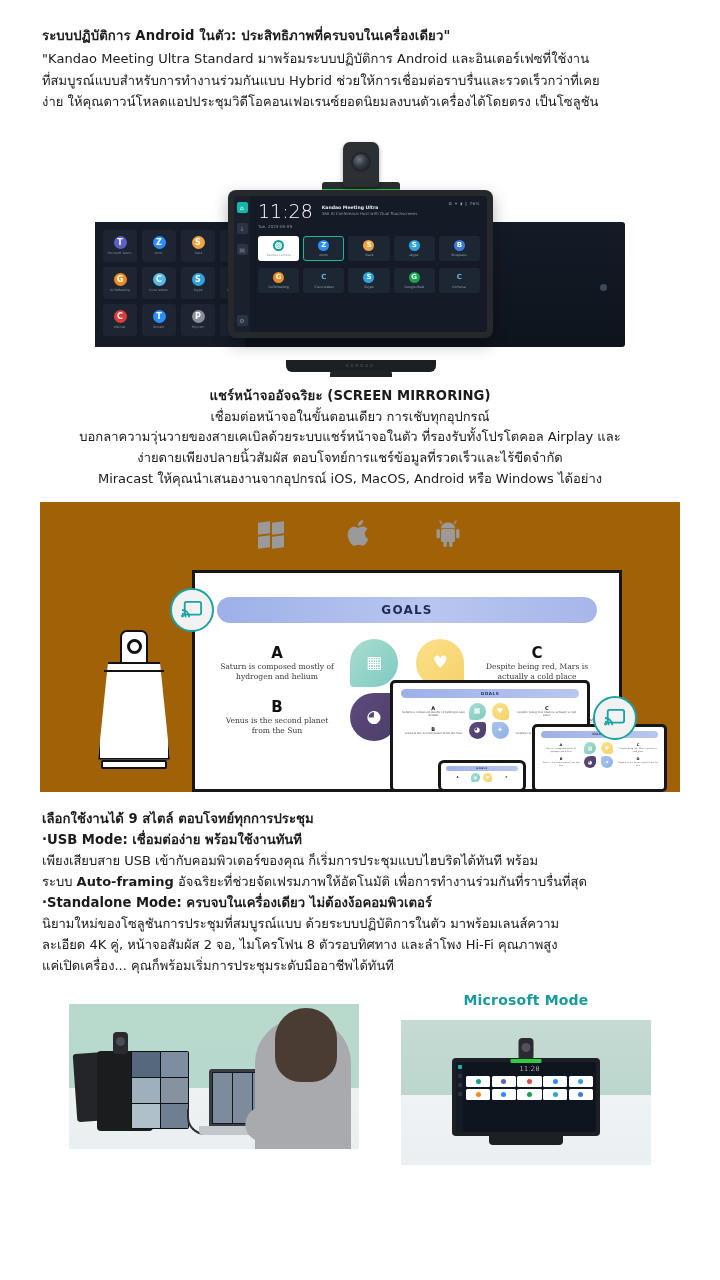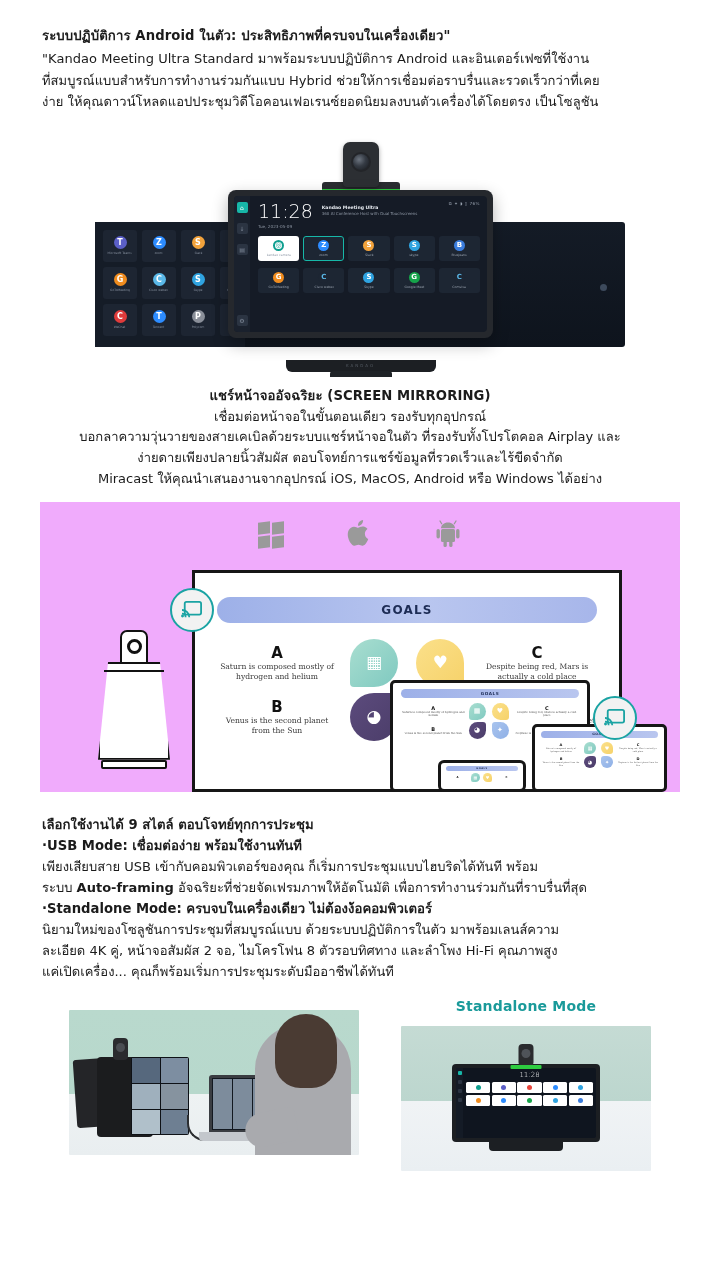--- a/index.html
+++ b/index.html
@@ -115,22 +115,22 @@
   .dev-foot{ position:absolute; left:50%; transform:translateX(-50%); bottom:-22px;
      width:62px;height:11px;background:#1f2327;border-radius:3px;}
 
   
   .sec3 { padding: 8px 40px 0 20px; text-align:center; }
   .s3-title{ font-size:13.2px; font-weight:bold; letter-spacing:.1px;}
   .s3-sub{ font-size:13px; line-height:1.6; margin-top:1px;}
   .s3-body{ font-size:13px; line-height:1.6; }
 
   .mirror {
-    position: relative; width: 640px; height: 290px; margin: 12px auto 6px auto;
-    background: #f0abfc; overflow: hidden;
+    position: relative; width: 640px; height: 290px; margin: 12px auto 0 auto;
+    background: #a16207; overflow: hidden;
   }
   .os-row{ position:absolute; top:16px; left:0; right:0;
      display:flex; justify-content:center; gap:62px; align-items:center;}
   .os-ico{ color:#9a9a9a; }
   .win-ico{ display:grid; grid-template-columns:12px 12px; grid-template-rows:12px 12px;
      gap:2.5px;}
   .win-ico i{ display:block; background:#9a9a9a;}
   .win-ico i:nth-child(1){ transform:skewY(-6deg);}
   .win-ico i:nth-child(2){ transform:skewY(-6deg);}
   .win-ico i:nth-child(3){ transform:skewY(-6deg);}
@@ -434,21 +434,21 @@
     </div>
     <div class="dev-chin">
       <span class="dev-brand">KANDAO</span>
     </div>
     <div class="dev-foot"></div>
   </div>
 </div>
 
 <div class="sec3">
   <div class="s3-title">แชร์หน้าจออัจฉริยะ (SCREEN MIRRORING)</div>
-  <div class="s3-sub">เชื่อมต่อหน้าจอในขั้นตอนเดียว รองรับทุกอุปกรณ์</div>
+  <div class="s3-sub">เชื่อมต่อหน้าจอในขั้นตอนเดียว การเชับทุกอุปกรณ์</div>
   <div class="s3-body">
     <div>บอกลาความวุ่นวายของสายเคเบิลด้วยระบบแชร์หน้าจอในตัว ที่รองรับทั้งโปรโตคอล Airplay และ</div>
     <div>ง่ายดายเพียงปลายนิ้วสัมผัส ตอบโจทย์การแชร์ข้อมูลที่รวดเร็วและไร้ขีดจำกัด</div>
     <div>Miracast ให้คุณนำเสนองานจากอุปกรณ์ iOS, MacOS, Android หรือ Windows ได้อย่าง</div>
   </div>
 </div>
 
 <div class="mirror">
   <div class="os-row">
     <span class="os-ico win-ico">
@@ -673,21 +673,21 @@
             <div></div>
           </div>
         </div>
       <div class="lap-base"></div>
       <div class="person"></div>
       <div class="person-h"></div>
       <div class="person-arm"></div>
     </div>
   </div>
   <div class="mode-col narrow">
-    <div class="mode-title">Standalone Mode</div>
+    <div class="mode-title">Microsoft Mode</div>
     <div class="mode-photo ph-alone">
       <div class="sa-cam">
           <i></i>
         </div>
       <div class="sa-dev">
         <div class="sa-scr">
           <div class="sa-rail">
               <i class="on"></i>
               <i></i>
               <i></i>

